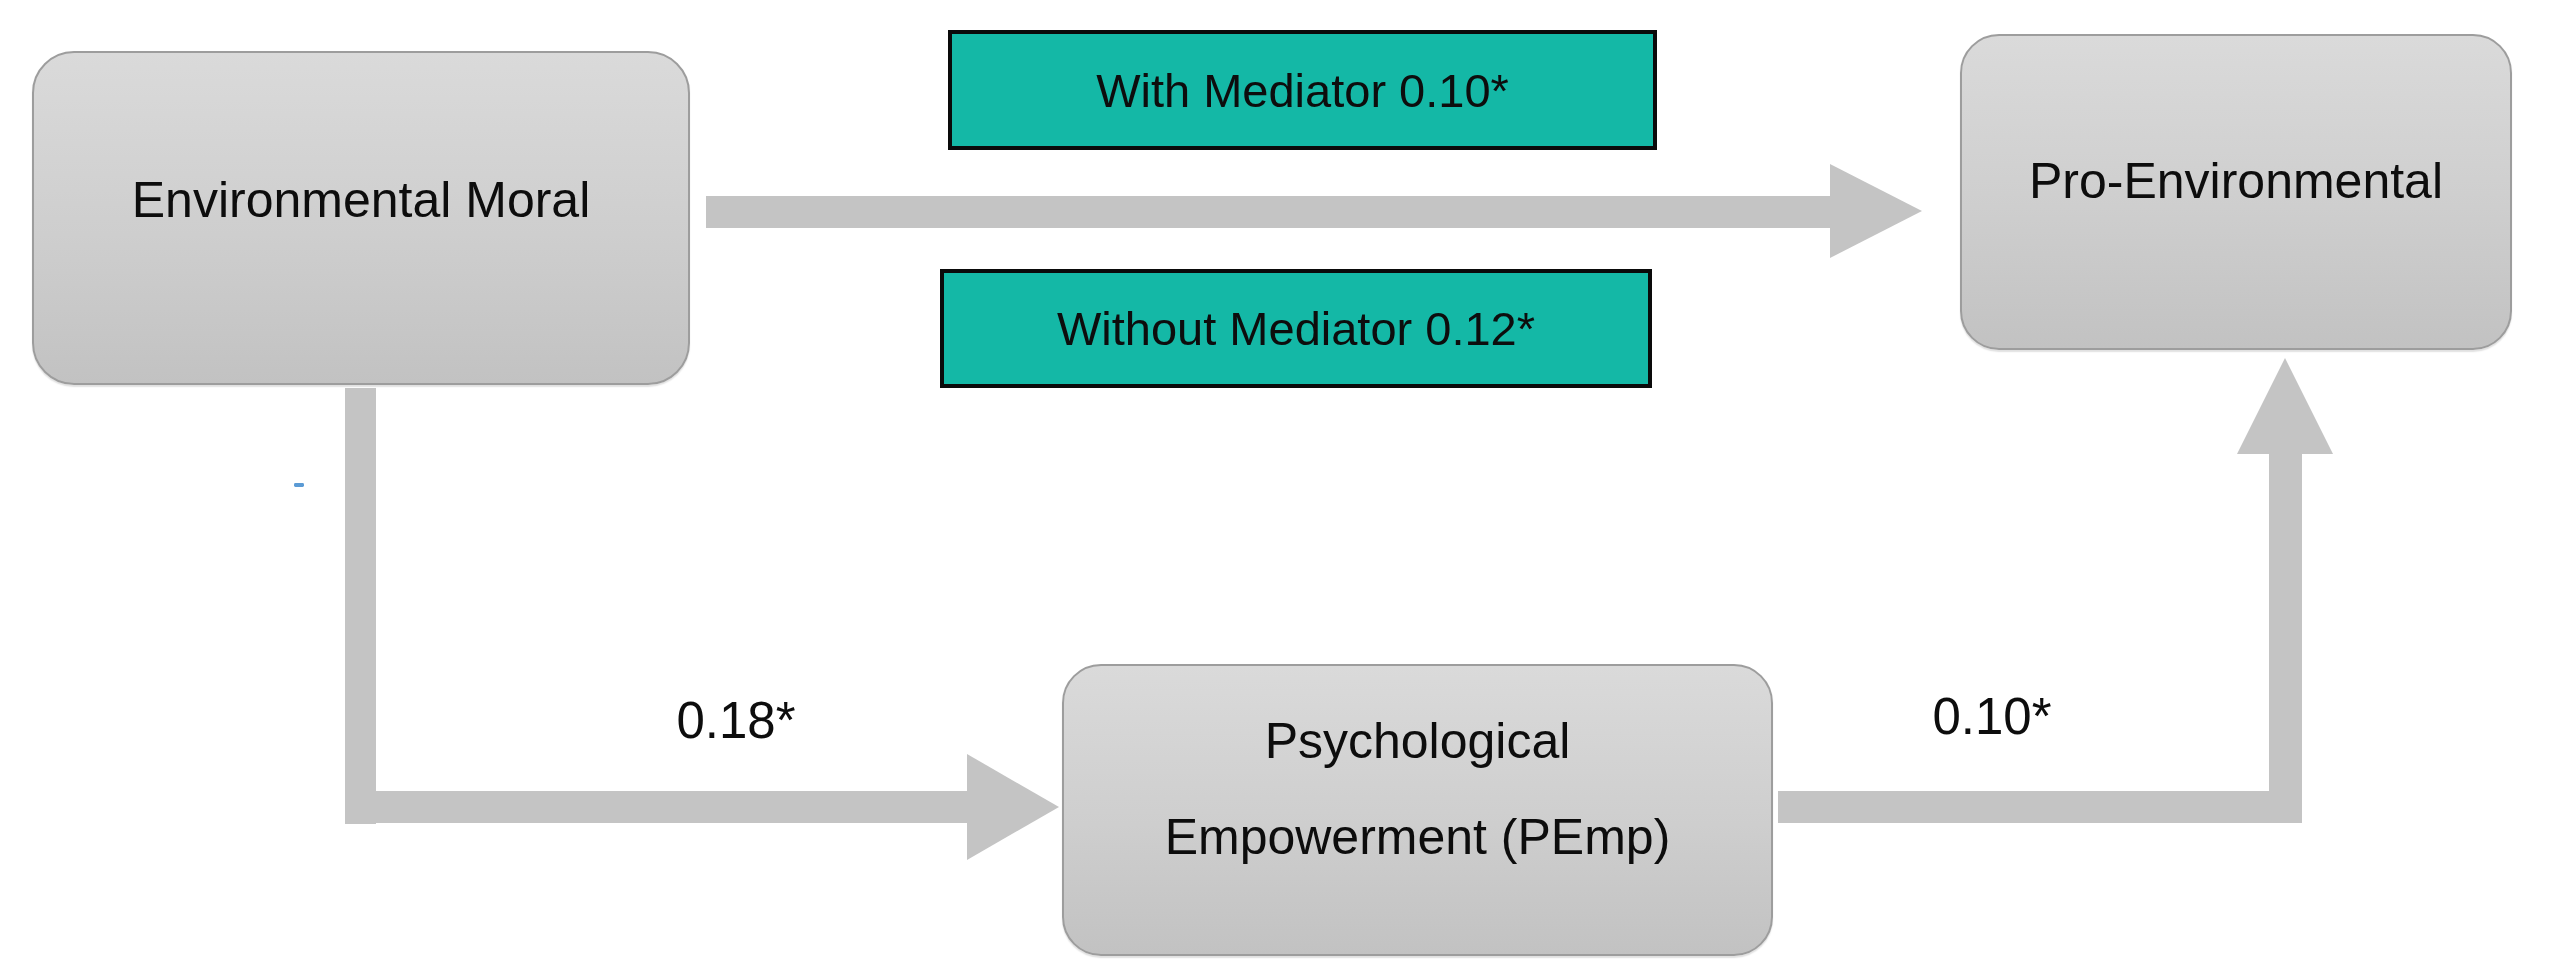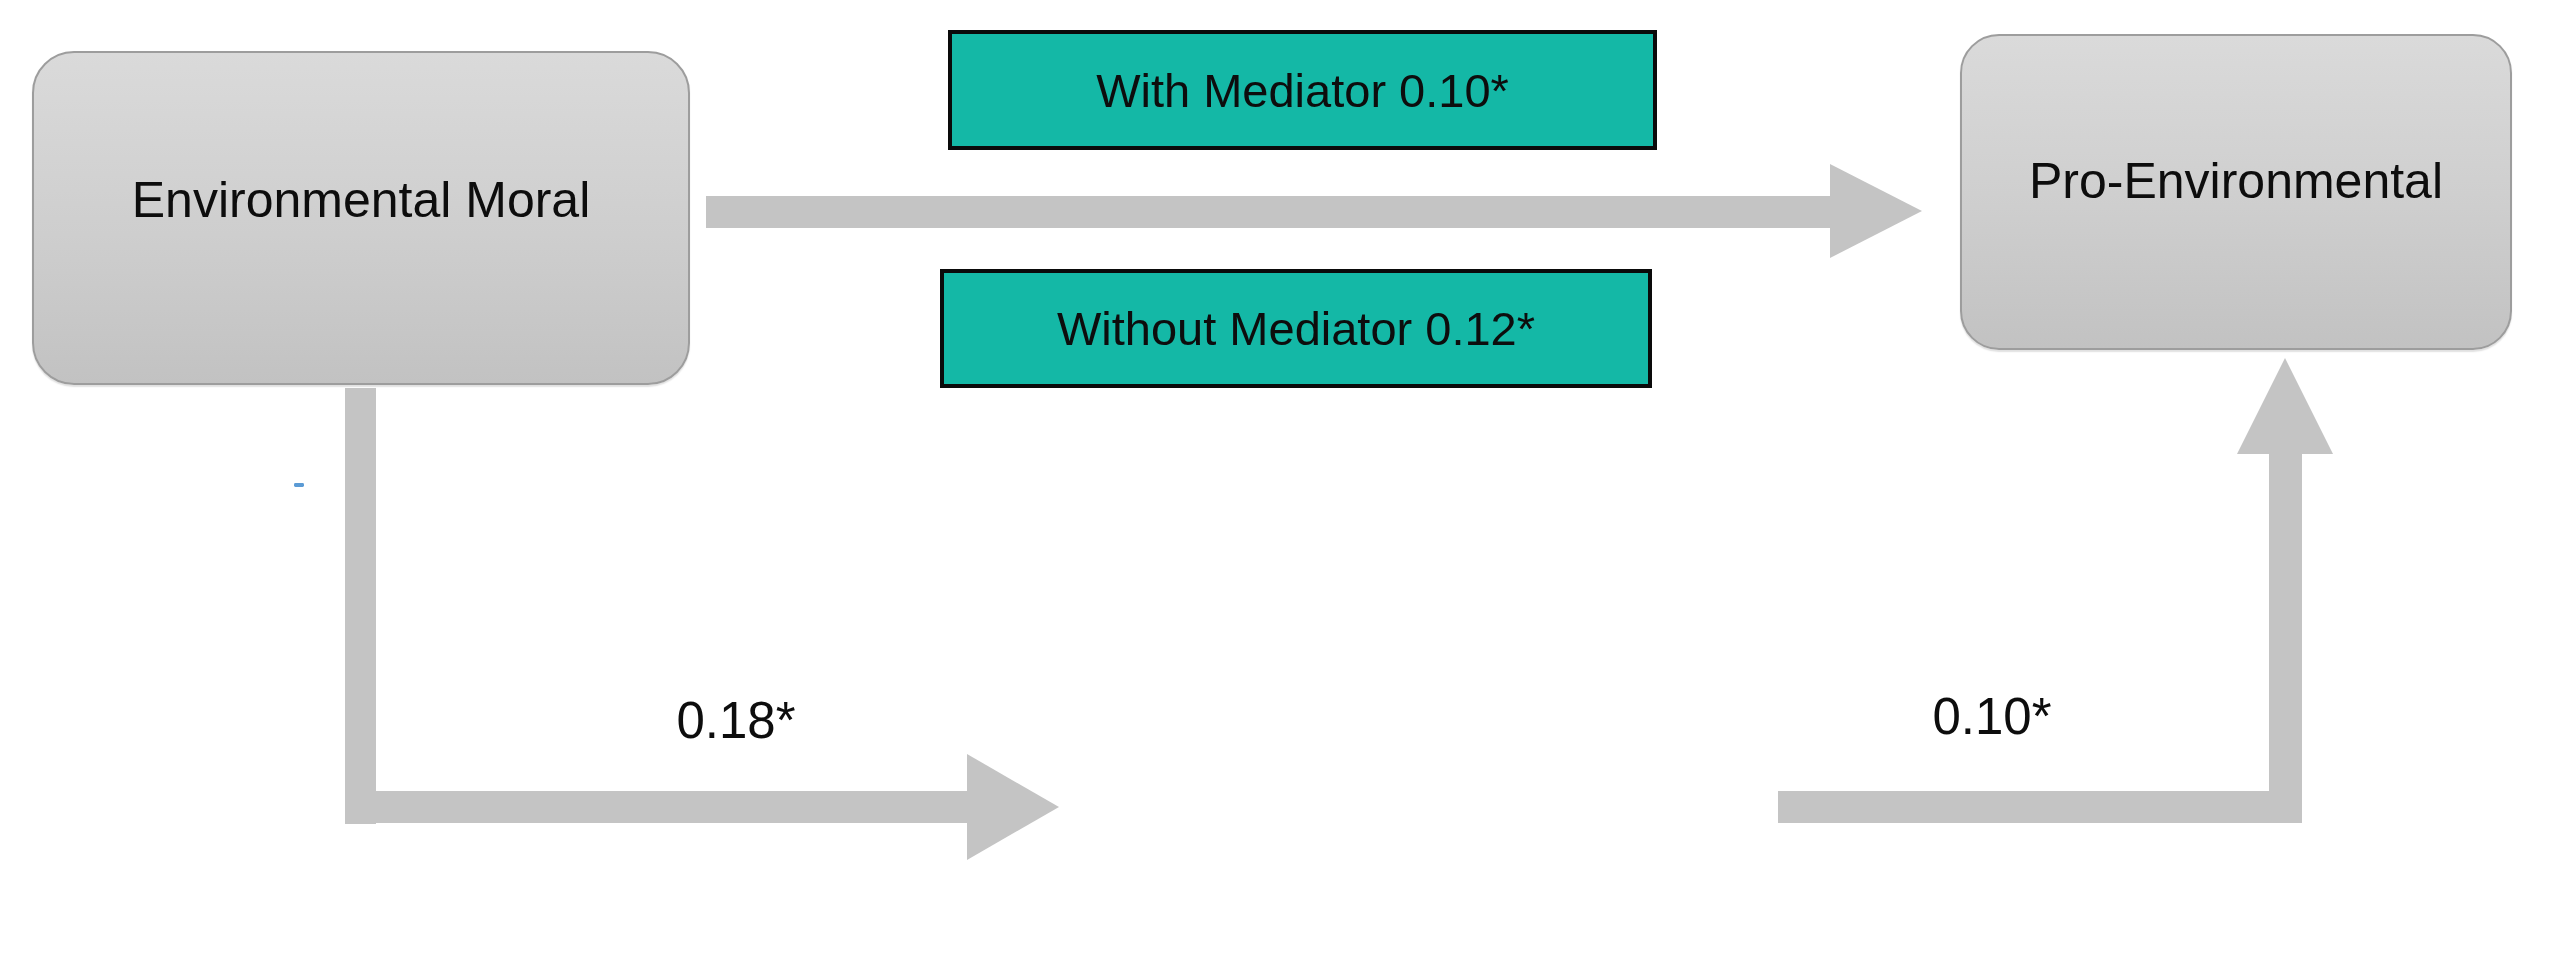--- a/index.html
+++ b/index.html
@@ -129,20 +129,24 @@
   <div class="head" id="head-up"></div>
 
   <div class="node" id="node-eme">
     <span class="ln">Environmental Moral</span>
   </div>
 
   <div class="node" id="node-peb">
     <span class="ln">Pro-Environmental</span>
   </div>
 
+  <div class="node" id="node-pemp">
+    <span class="ln">Psychological</span>
+    <span class="ln">Empowerment (PEmp)</span>
+  </div>
 
   <div class="path-label-box" id="label-with-mediator">
     <span>With Mediator 0.10*</span>
   </div>
 
   <div class="path-label-box" id="label-without-mediator">
     <span>Without Mediator 0.12*</span>
   </div>
 
   <div class="coef" id="coef-eme-pemp">0.18*</div>

